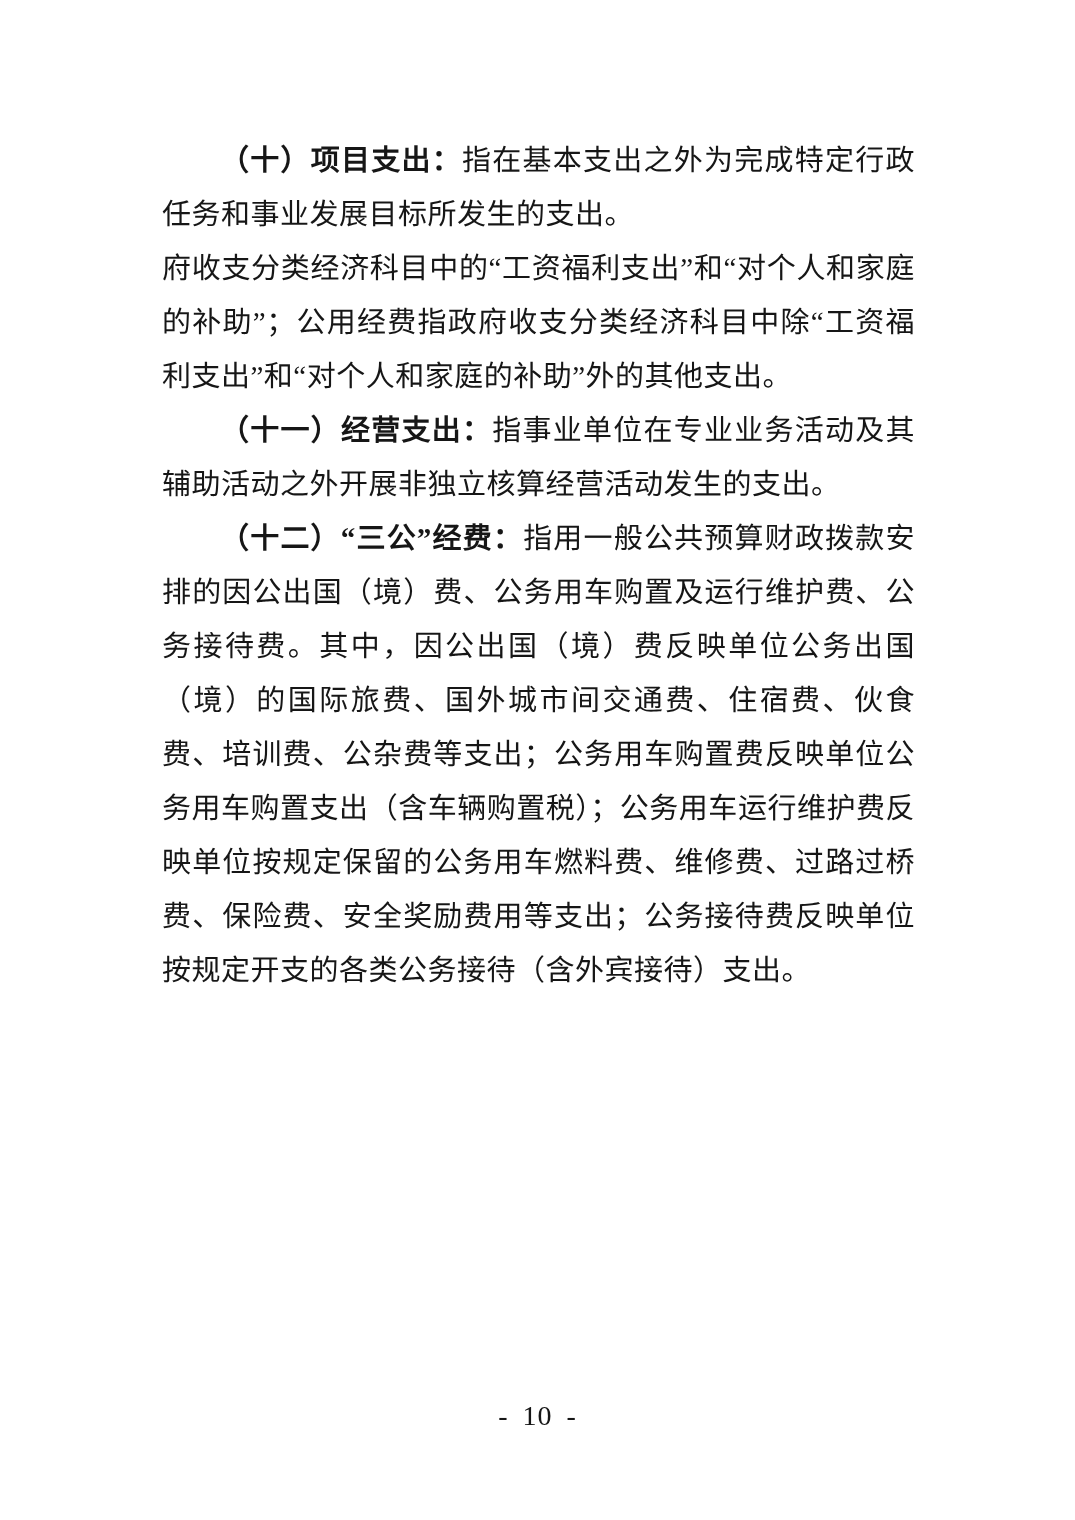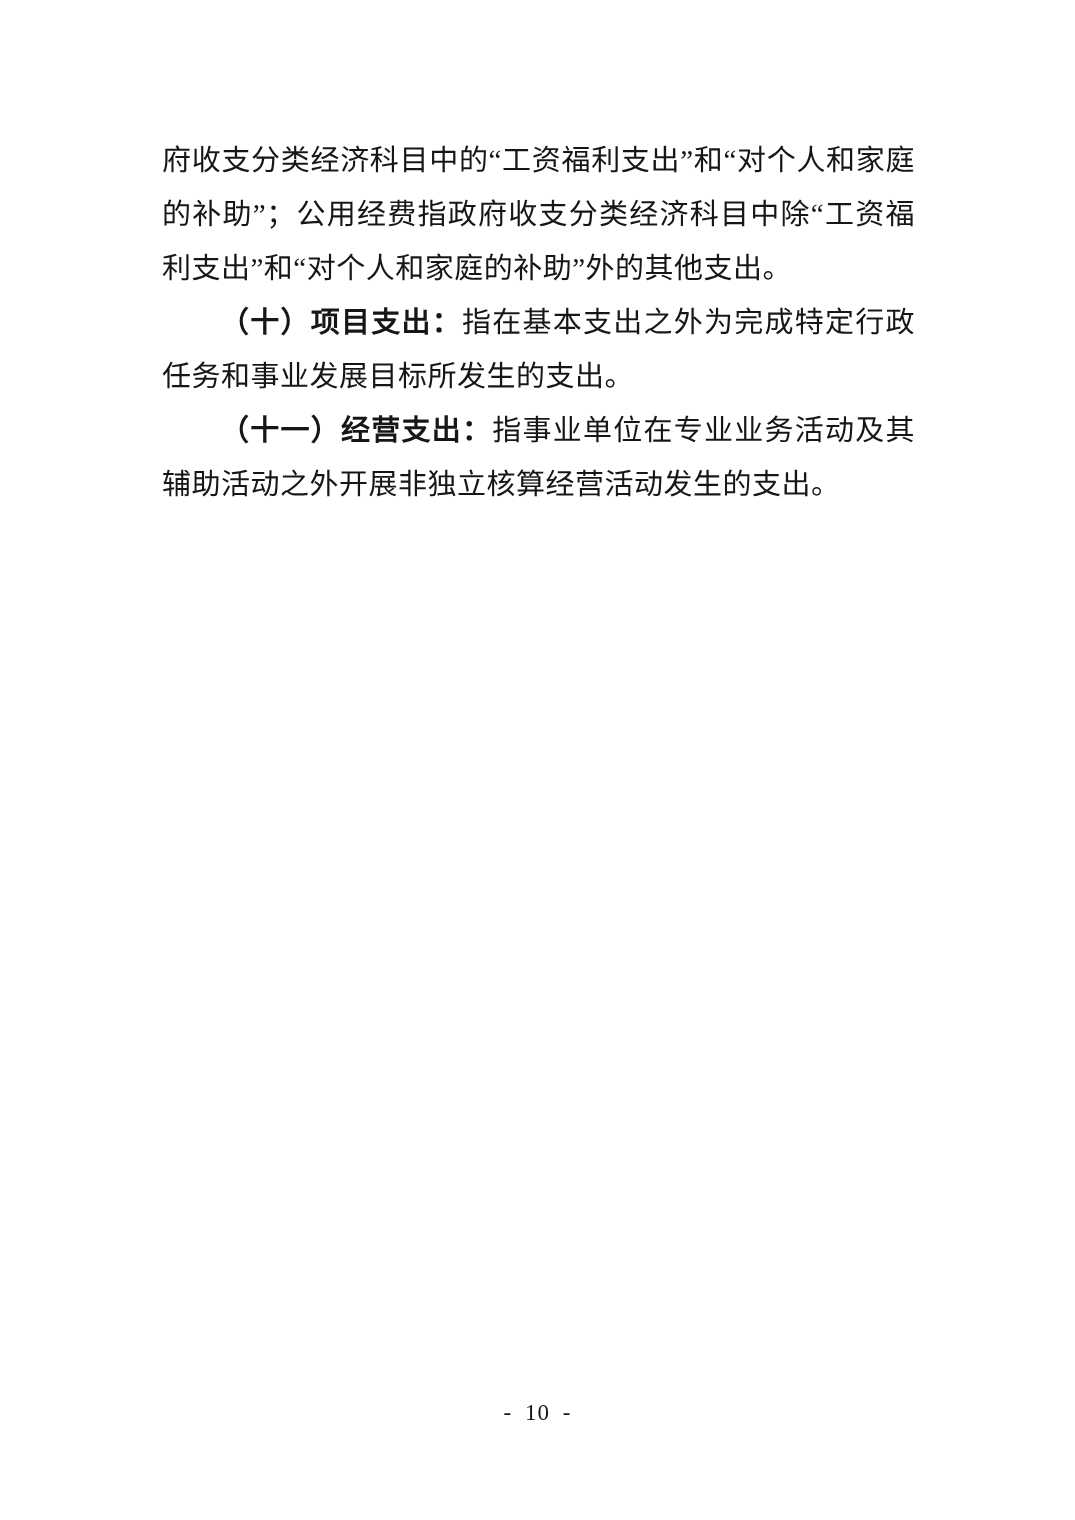--- a/index.html
+++ b/index.html
@@ -40,39 +40,40 @@
     font-weight:bold;
   }
   .page-footer{
     position:absolute;
     top:1400px;
     left:0;
     width:100%;
     text-align:center;
   }
   .page-number{
-    font-size:23px;
+    font-size:28px;
     color:var(--text,#161616);
     letter-spacing:1px;
     word-spacing:6px;
     font-family:"Liberation Serif","DejaVu Serif",serif;
   }
 </style>
 </head>
 <body>
 
 <div class="page">
   <main class="text-block">
 
+    <p class="para indent"><span class="head">（十）项目支出：</span><span>指在基本支出之外为完成特定行政任务和事业发展目标所发生的支出。</span></p>
+
     <p class="para"><span class="head"></span><span>府收支分类经济科目中的“工资福利支出”和“对个人和家庭的补助”；公用经费指政府收支分类经济科目中除“工资福利支出”和“对个人和家庭的补助”外的其他支出。</span></p>
-
-    <p class="para indent"><span class="head">（十）项目支出：</span><span>指在基本支出之外为完成特定行政任务和事业发展目标所发生的支出。</span></p>
 
     <p class="para indent"><span class="head">（十一）经营支出：</span><span>指事业单位在专业业务活动及其辅助活动之外开展非独立核算经营活动发生的支出。</span></p>
 
+    <p class="para indent"><span class="head">（十二）“三公”经费：</span><span>指用一般公共预算财政拨款安排的因公出国（境）费、公务用车购置及运行维护费、公务接待费。其中，因公出国（境）费反映单位公务出国（境）的国际旅费、国外城市间交通费、住宿费、伙食费、培训费、公杂费等支出；公务用车购置费反映单位公务用车购置支出（含车辆购置税）；公务用车运行维护费反映单位按规定保留的公务用车燃料费、维修费、过路过桥费、保险费、安全奖励费用等支出；公务接待费反映单位按规定开支的各类公务接待（含外宾接待）支出。</span></p>
 
 
   </main>
 
   <footer class="page-footer">
     <span class="page-number">- 10 -</span>
   </footer>
 </div>
 
 </body></html>

